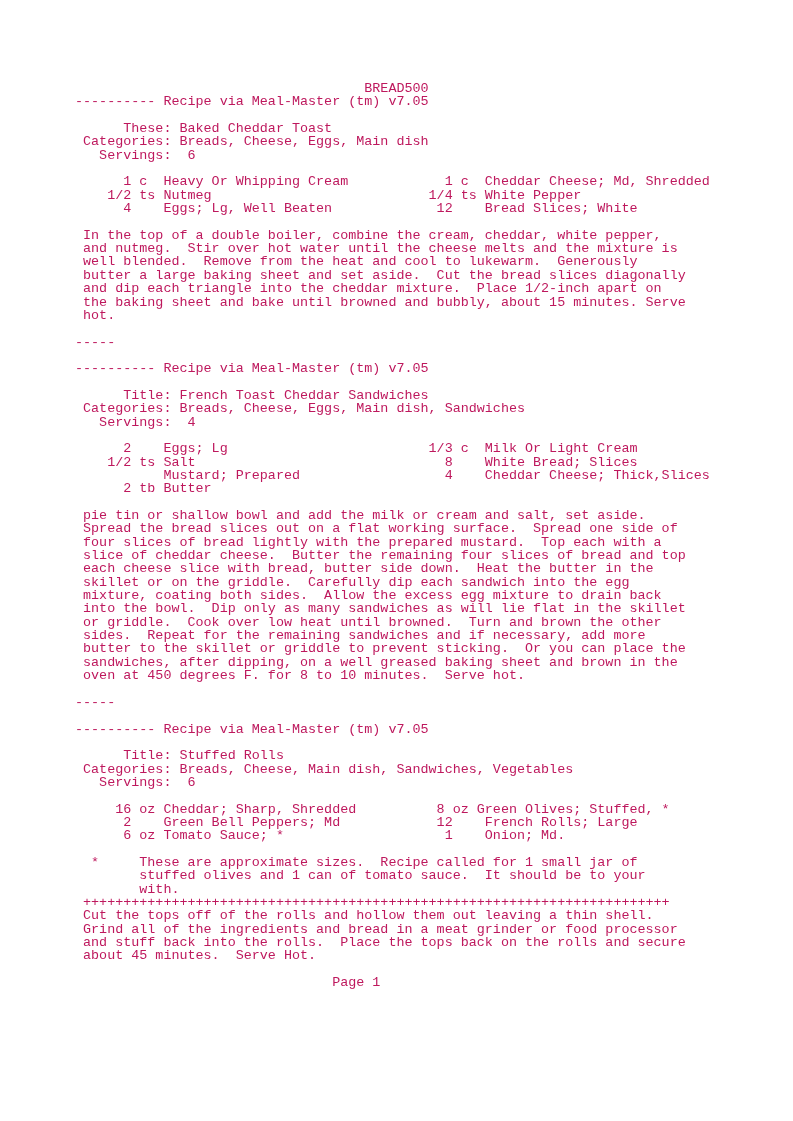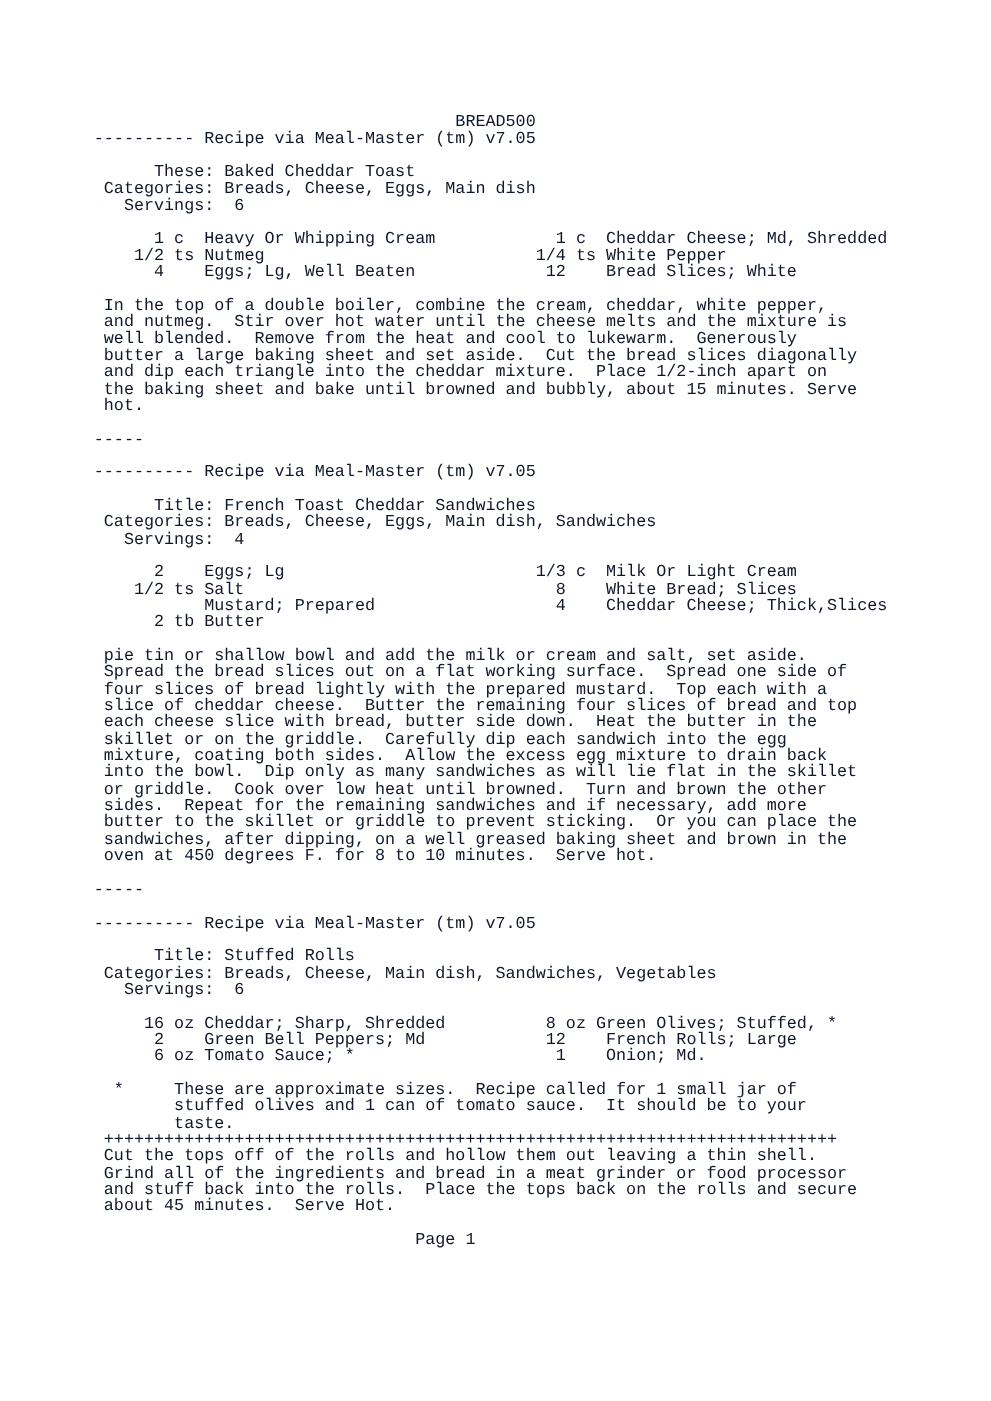--- a/index.html
+++ b/index.html
@@ -10,24 +10,24 @@
   .page {
     position: relative;
     width: 793px;
     height: 1121px;
     background: #ffffff;
     overflow: hidden;
   }
   .doc {
     position: absolute;
     left: 75px;
-    top: 92px;
+    top: 82px;
     font-family: "Liberation Mono", "DejaVu Sans Mono", monospace;
     font-size: 13.4px;
-    color: #0f172a;
+    color: #be185d;
     font-weight: 400;
   }
   .line {
     white-space: pre;
     height: 13.35px;
     line-height: 13.35px;
     letter-spacing: 0px;
   }
 </style>
 </head>
@@ -88,21 +88,21 @@
       <div class="line">      Title: Stuffed Rolls</div>
       <div class="line"> Categories: Breads, Cheese, Main dish, Sandwiches, Vegetables</div>
       <div class="line">   Servings:  6</div>
       <div class="line"></div>
       <div class="line">     16 oz Cheddar; Sharp, Shredded          8 oz Green Olives; Stuffed, *</div>
       <div class="line">      2    Green Bell Peppers; Md            12    French Rolls; Large</div>
       <div class="line">      6 oz Tomato Sauce; *                    1    Onion; Md.</div>
       <div class="line"></div>
       <div class="line">  *     These are approximate sizes.  Recipe called for 1 small jar of</div>
       <div class="line">        stuffed olives and 1 can of tomato sauce.  It should be to your</div>
-      <div class="line">        taste.</div>
+      <div class="line">        with.</div>
       <div class="line"> +++++++++++++++++++++++++++++++++++++++++++++++++++++++++++++++++++++++++</div>
       <div class="line"> Cut the tops off of the rolls and hollow them out leaving a thin shell.</div>
       <div class="line"> Grind all of the ingredients and bread in a meat grinder or food processor</div>
       <div class="line"> and stuff back into the rolls.  Place the tops back on the rolls and secure</div>
       <div class="line"> about 45 minutes.  Serve Hot.</div>
       <div class="line"></div>
       <div class="line">                                Page 1</div>
     </div>
 </div>
 

